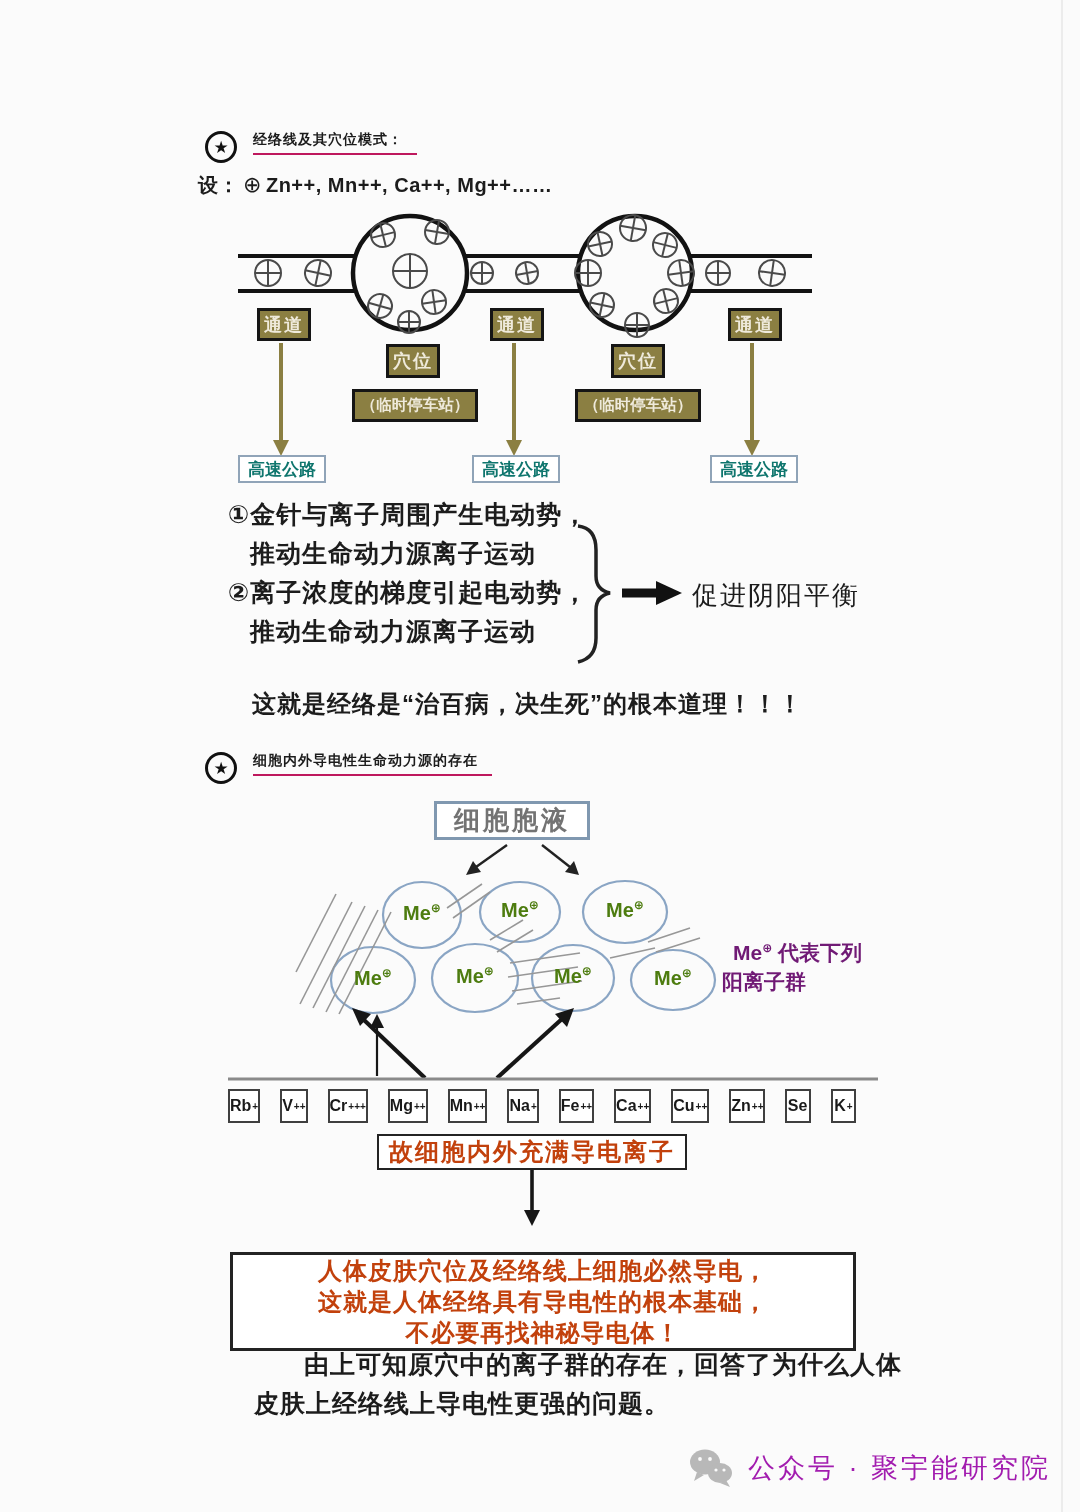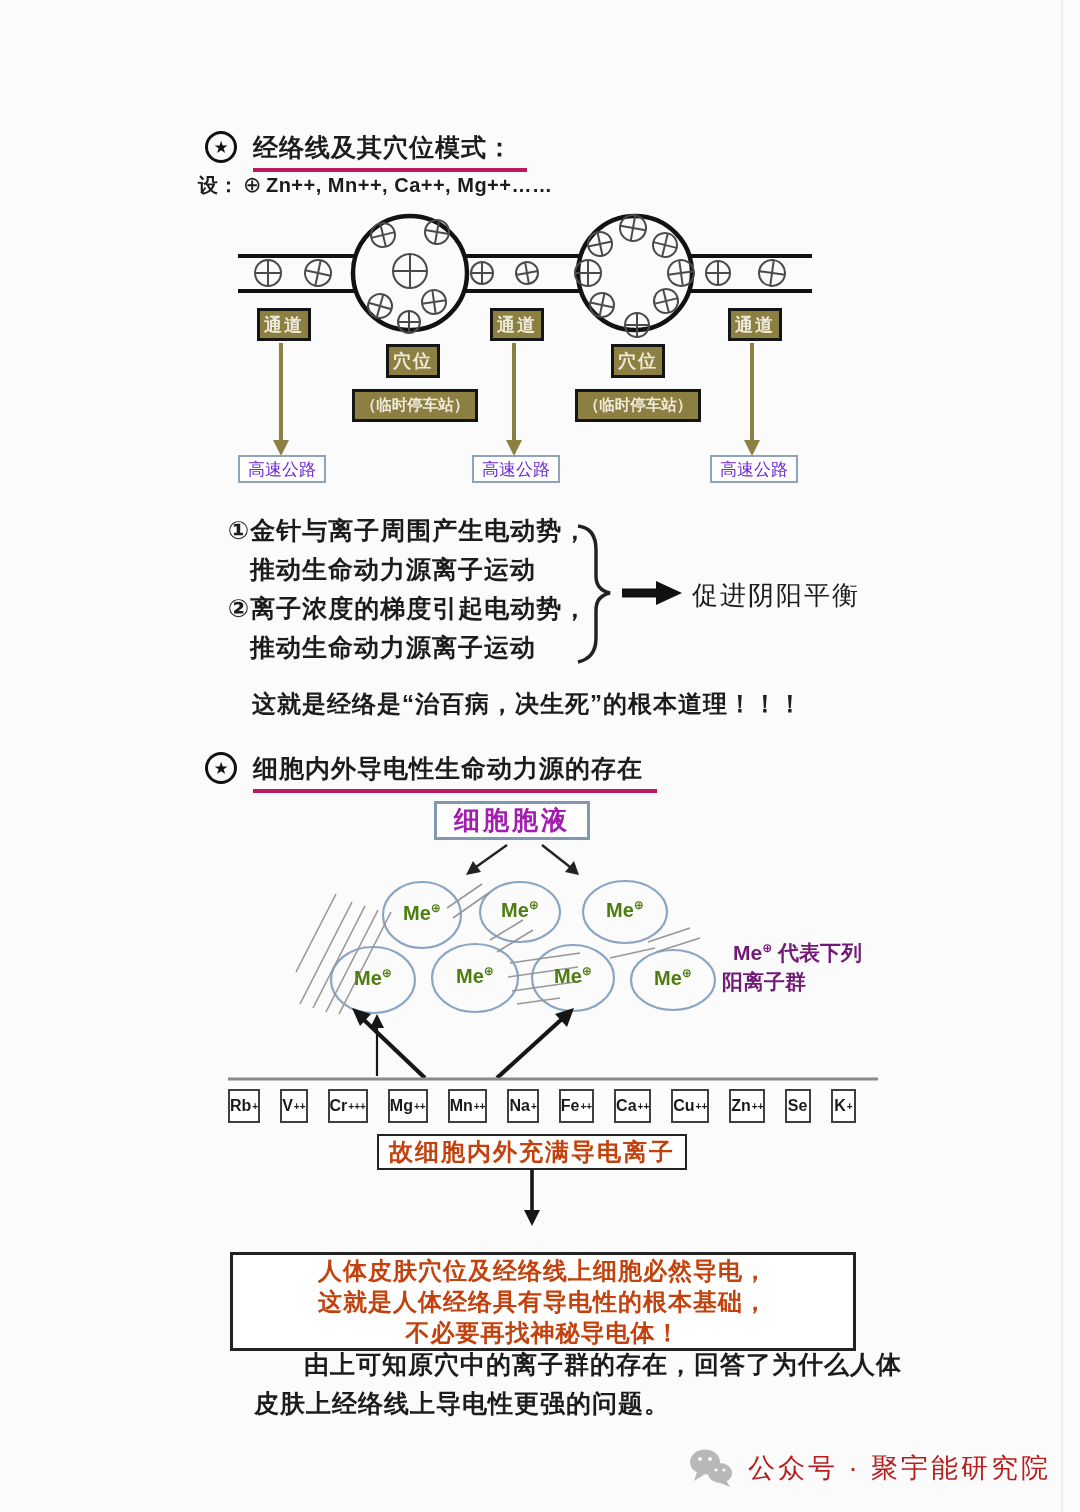--- a/index.html
+++ b/index.html
@@ -11,44 +11,44 @@
   }
   .abs{position:absolute;}
   svg{position:absolute;left:0;top:0;}
   
   .star-badge{
     width:26px;height:26px;border:3px solid #111;border-radius:50%;
     display:flex;align-items:center;justify-content:center;
     font-size:17px;line-height:1;color:#111;font-weight:700;
   }
   .sec-title{
-    font-size:25px;font-weight:700;letter-spacing:1px;
-    border-bottom:4px solid #be185d;padding-bottom:4px;padding-right:14px;
+    font-size:14px;font-weight:700;letter-spacing:1px;
+    border-bottom:2px solid #be185d;padding-bottom:4px;padding-right:14px;
   }
   .premise{font-size:20px;font-weight:600;letter-spacing:0.5px;}
   .premise .oplus{font-size:22px;font-weight:400;margin:0 4px;}
   
   .olive-box{
     position:absolute;background:#8b7f42;border:3px solid #151515;
     color:#efeadb;font-weight:700;text-align:center;
     display:flex;align-items:center;justify-content:center;
   }
   .white-box{
     position:absolute;background:#ffffff;border:2px solid #90a4b8;
-    color:#6d28d9;font-weight:400;text-align:center;
+    color:#0f766e;font-weight:700;text-align:center;
     display:flex;align-items:center;justify-content:center;
   }
   .points{font-size:25px;font-weight:600;line-height:39px;letter-spacing:1px;}
   .points .cont{padding-left:22px;display:block;}
   .promote{font-size:26px;font-weight:400;letter-spacing:2px;}
   .conclusion1{font-size:24px;font-weight:600;letter-spacing:1px;}
   .cytosol{
     position:absolute;background:#fff;border:3px solid #8098b0;
     font-size:26px;font-weight:700;letter-spacing:3px;text-align:center;
-    display:flex;align-items:center;justify-content:center;color:#a21caf;
+    display:flex;align-items:center;justify-content:center;color:#737373;
   }
   .me-label{position:absolute;width:64px;text-align:center;font-size:20px;
     color:#4d7c0f;font-weight:600;}
   .me-label sup{font-size:12px;}
   .me-note{font-size:21px;font-weight:600;color:#701a75;line-height:29px;}
   .me-note sup{font-size:12px;}
   .ion-row{
     position:absolute;left:228px;top:1089px;width:628px;height:34px;
     display:flex;gap:20px;
   }
@@ -59,21 +59,21 @@
   }
   .ion-box sup{font-size:10px;margin-left:1px;}
   .frame-box{
     position:absolute;background:#fff;border:3px solid #232323;
     display:flex;flex-direction:column;align-items:center;justify-content:center;
     text-align:center;color:#c2410c;
   }
   .conc2{font-size:24px;font-weight:600;letter-spacing:2px;}
   .bigbox-line{font-size:24px;font-weight:600;line-height:31px;letter-spacing:1px;}
   .closing{font-size:25px;font-weight:600;line-height:39px;letter-spacing:1px;}
-  .footer-label{font-size:27px;color:#b91c1c;letter-spacing:3px;font-weight:400;}
+  .footer-label{font-size:27px;color:#a21caf;letter-spacing:3px;font-weight:400;}
   .edge-line{position:absolute;left:1061px;top:0;width:2px;height:1512px;background:#ececec;}
 </style>
 </head>
 <body>
 
 <svg width="1080" height="1512" viewBox="0 0 1080 1512">
 
   <g stroke="#121212" stroke-width="4" fill="none">
     <line x1="238" y1="256" x2="812" y2="256"></line>
     <line x1="238" y1="291" x2="812" y2="291"></line>
@@ -275,21 +275,21 @@
 <div class="olive-box" style="left:386px;top:344px;width:48px;height:28px;font-size:18px;letter-spacing:2px;">穴位</div>
 <div class="olive-box" style="left:611px;top:344px;width:48px;height:28px;font-size:18px;letter-spacing:2px;">穴位</div>
 
 <div class="olive-box" style="left:352px;top:389px;width:120px;height:27px;font-size:15.5px;">（临时停车站）</div>
 <div class="olive-box" style="left:575px;top:389px;width:120px;height:27px;font-size:15.5px;">（临时停车站）</div>
 
 <div class="white-box" style="left:238px;top:455px;width:84px;height:24px;font-size:17px;">高速公路</div>
 <div class="white-box" style="left:472px;top:455px;width:84px;height:24px;font-size:17px;">高速公路</div>
 <div class="white-box" style="left:710px;top:455px;width:84px;height:24px;font-size:17px;">高速公路</div>
 
-<div class="abs points" style="left:228px;top:511px;">
+<div class="abs points" style="left:228px;top:495px;">
   <span>①金针与离子周围产生电动势，</span>
   <span class="cont">推动生命动力源离子运动</span>
   <span>②离子浓度的梯度引起电动势，</span>
   <span class="cont">推动生命动力源离子运动</span>
 </div>
 
 <div class="abs promote" style="left:692px;top:578px;">促进阴阳平衡</div>
 
 <div class="abs conclusion1" style="left:252px;top:688px;">这就是经络是“治百病，决生死”的根本道理！！！</div>
 

